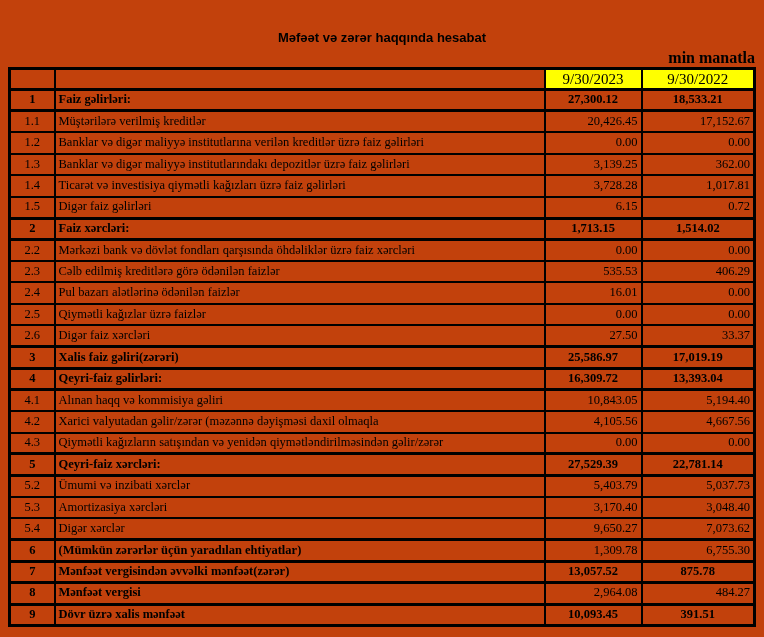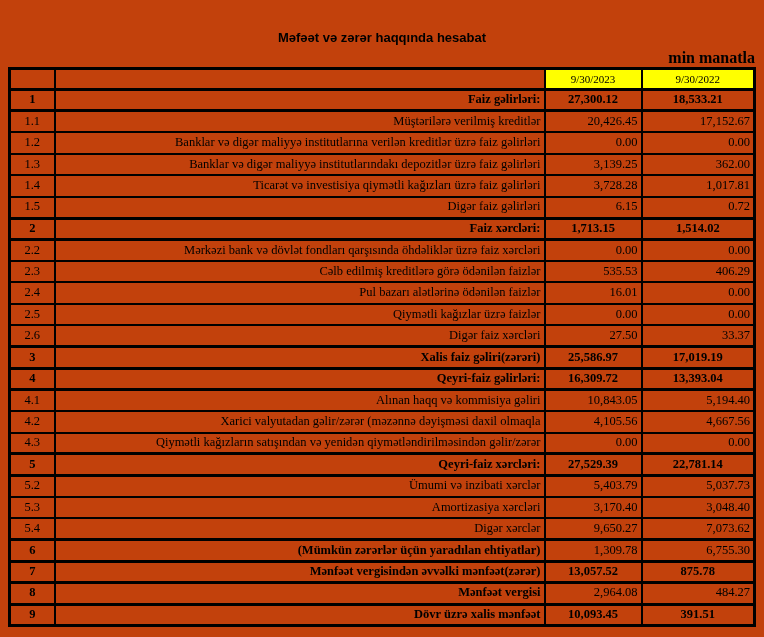--- a/index.html
+++ b/index.html
@@ -46,27 +46,27 @@
     white-space: nowrap;
     overflow: hidden;
     line-height: 1.1;
     font-weight: normal;
     vertical-align: middle;
   }
   table.report { border: 3px solid #000000; }
   thead tr { height: 21px; }
   tbody tr { height: 19px; }
   td.no   { text-align: center; }
-  td.lbl  { text-align: right; padding-left: 4px; }
+  td.lbl  { text-align: left; padding-left: 4px; }
   td.val  { text-align: right; padding-right: 4px; }
   th.year {
     background: #FFFF00;
     text-align: center;
     font-weight: bold;
-    font-size: 11px;
+    font-size: 15px;
   }
   tr.section td.no, tr.section td.lbl { font-weight: bold; }
   tr.section { border-top: 3px solid #000; border-bottom: 3px solid #000; }
   tr.bold-values td.val { font-weight: bold; text-align: center; }
 </style>
 </head>
 <body>
 
 <div class="page">
   <div class="page-title">Məfəət və zərər haqqında hesabat</div>

